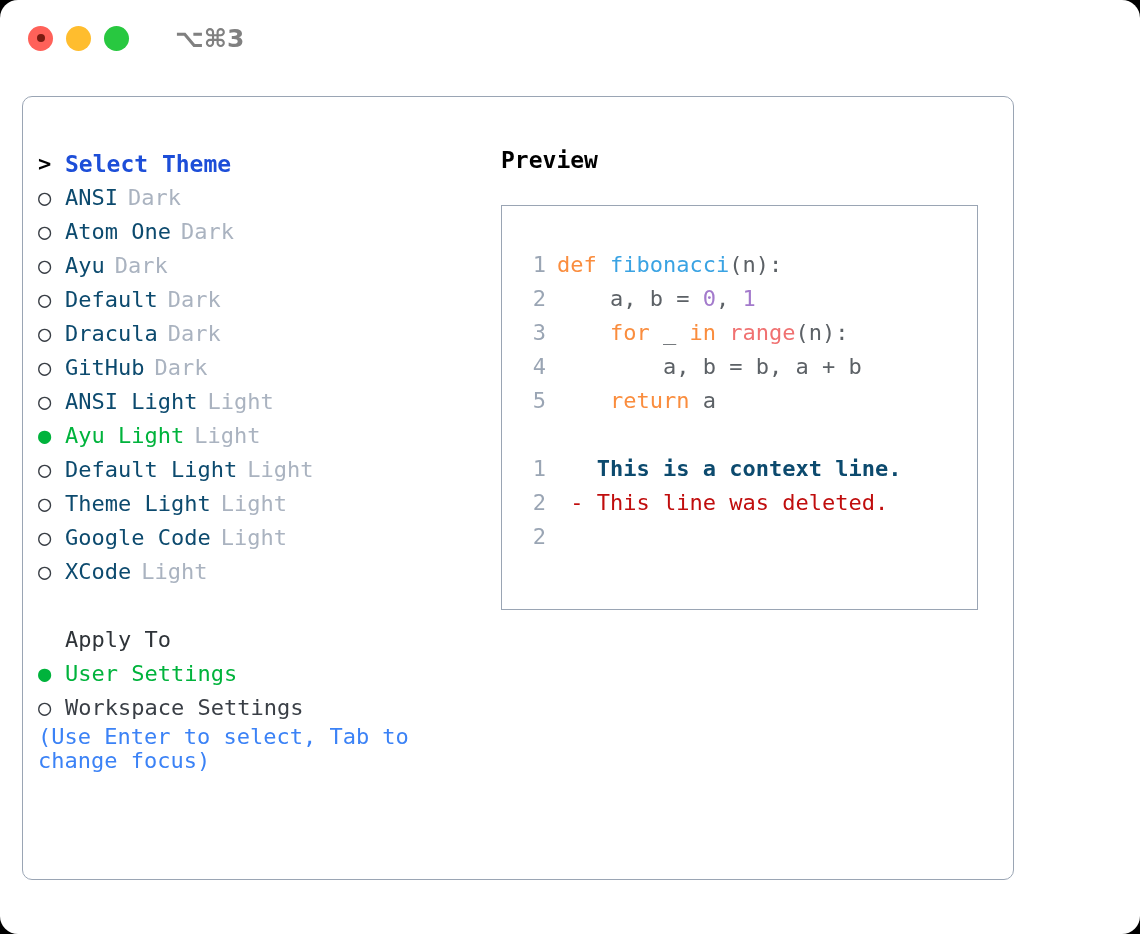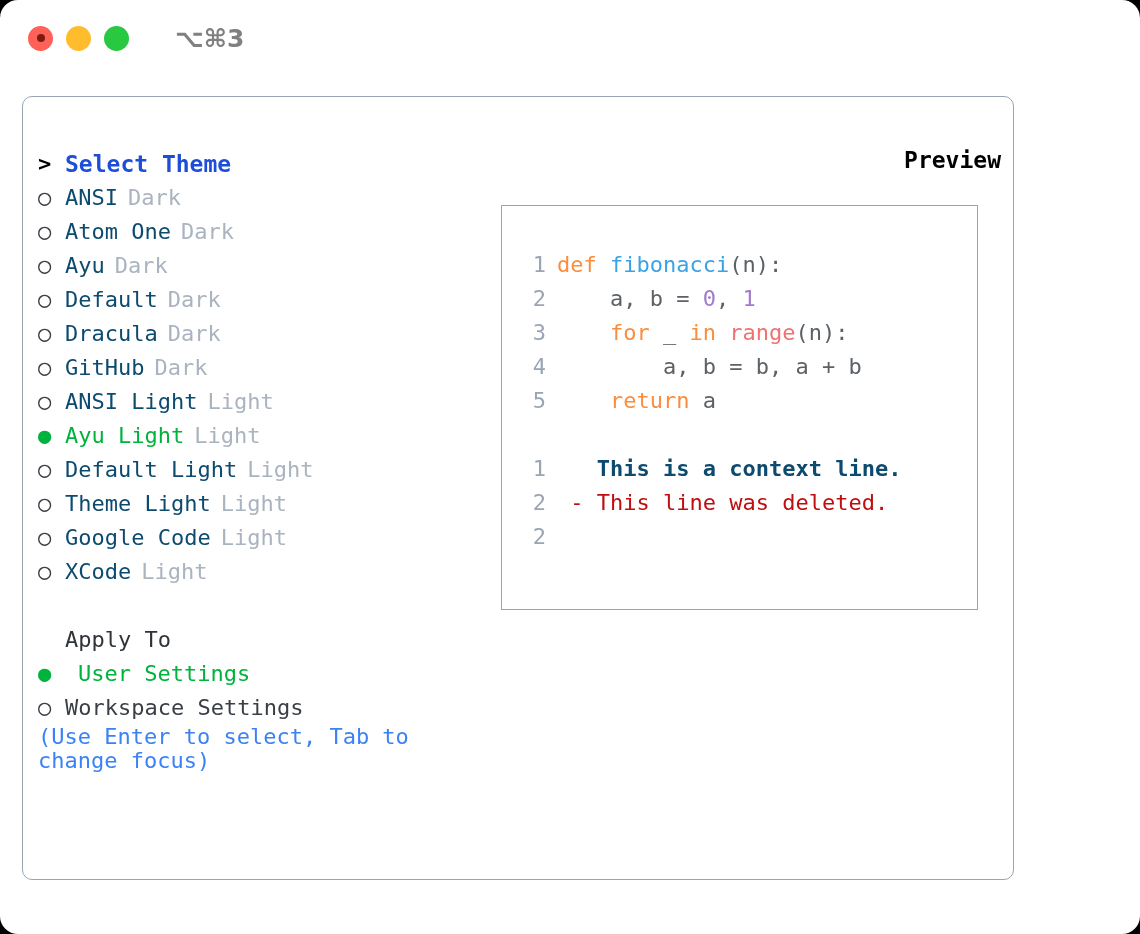--- a/index.html
+++ b/index.html
@@ -124,21 +124,21 @@
     color: #aab3c0;
     margin-left: 10px;
   }
 
   .group-label {
     color: #2e3338;
     font-size: 22px;
   }
 
   .apply-name { color: #3a3f46; }
-  .apply-name.selected { color: #00b33c; margin-left: 13px; }
+  .apply-name.selected { color: #00b33c; }
 
   .spacer-row { height: 34px; }
 
   .hint {
     color: #3b82f6;
     font-size: 22px;
     line-height: 24px;
     width: 400px;
   }
 
@@ -148,21 +148,20 @@
     left: 478px;
     top: 50px;
     width: 500px;
   }
 
   .preview-title {
     font-size: 23px;
     font-weight: bold;
     color: #000000;
     margin-bottom: 32px;
-    text-align: right;
   }
 
   .preview-box {
     width: 477px;
     height: 405px;
     border: 1.5px solid #9aa5b4;
     background: #ffffff;
     padding: 42px 0 0 14px;
   }
 

